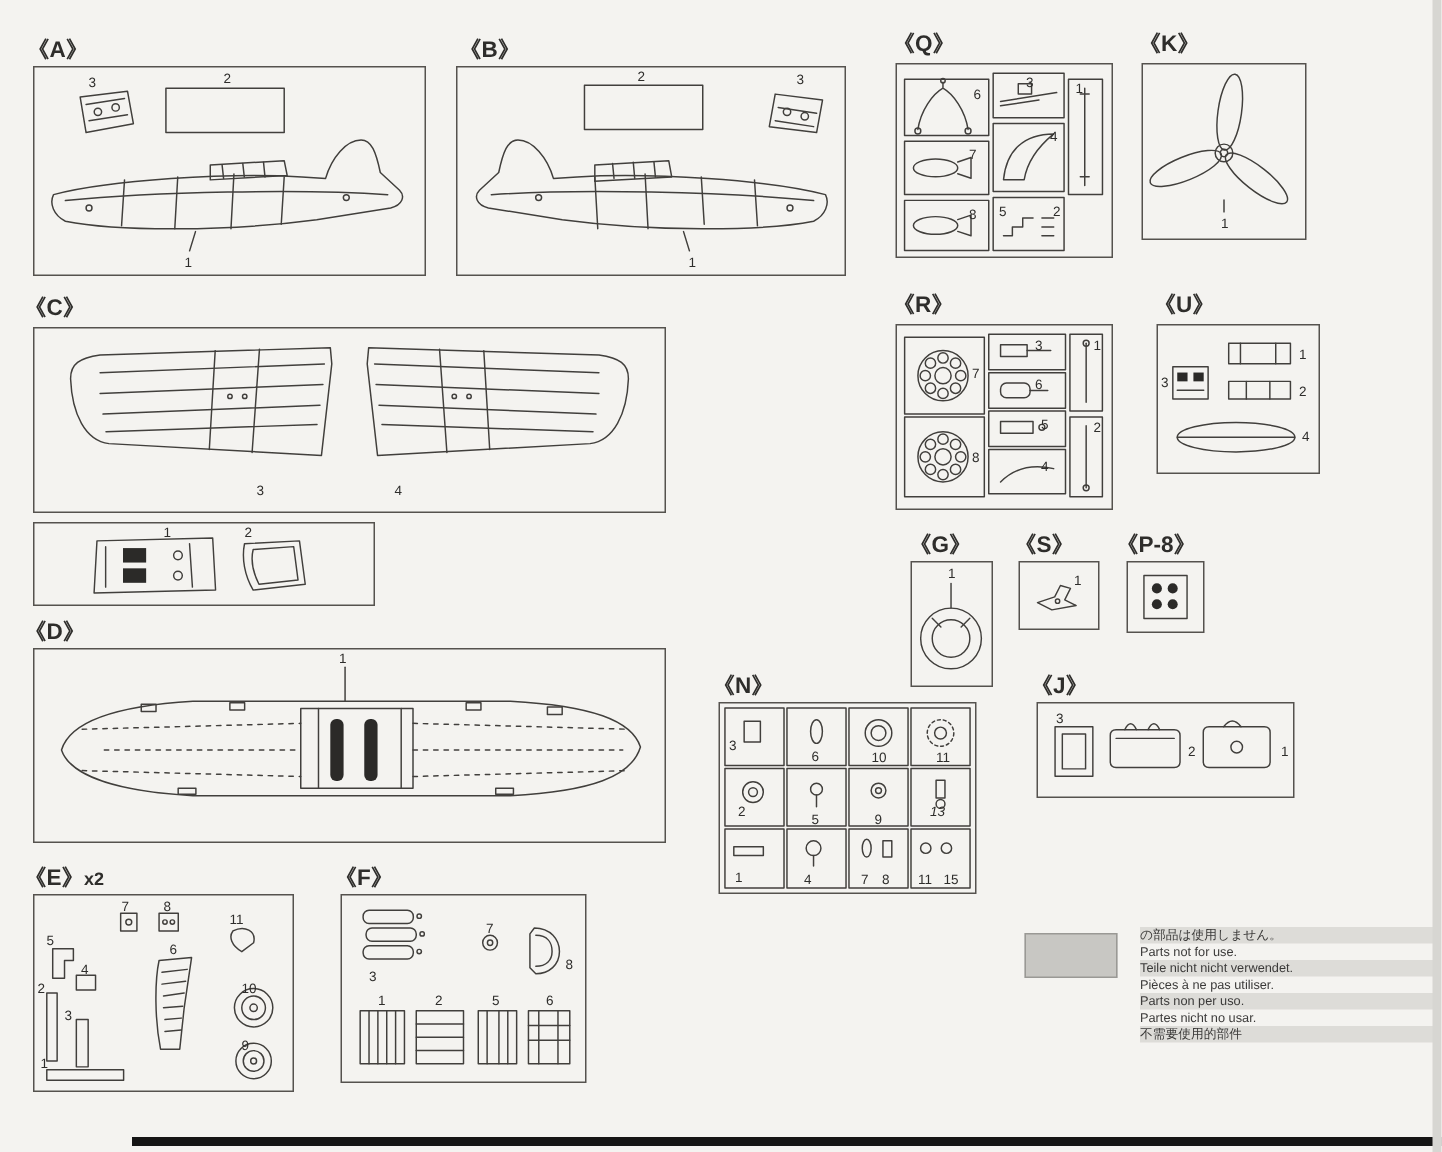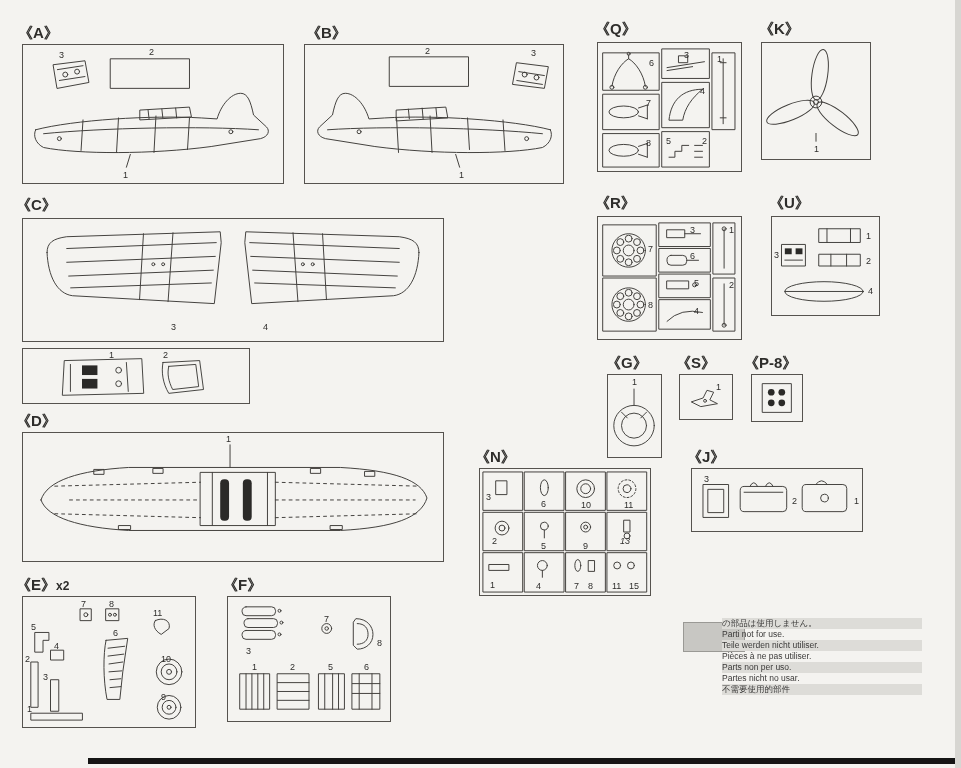--- a/index.html
+++ b/index.html
@@ -6,21 +6,21 @@
   html,body { background:#e8e7e4; font-family:"Liberation Sans", sans-serif; }
   #page { position:relative; width:961px; height:768px; background:#f4f3f0; overflow:hidden; }
   .sec-label { position:absolute; font-size:15px; font-weight:700; color:#2e2d2b; white-space:nowrap; }
   .sec-suffix { font-size:12px; font-weight:700; }
   .frame { position:absolute; border:1px solid #55524e; }
   .frame svg { position:absolute; left:0; top:0; width:100%; height:100%; }
   .pn { position:absolute; font-size:9px; line-height:1; color:#2e2d2b; white-space:nowrap; }
   .art { stroke:#413f3c; fill:none; stroke-width:1; stroke-linejoin:round; stroke-linecap:round; }
   .dark { fill:#2b2a28; stroke:none; }
   .note-swatch { position:absolute; left:683px; top:622px; width:62px; height:30px; background:#c8c7c3; border:1px solid #9a9995; }
-  .note-lines { position:absolute; left:722px; top:618px; width:200px; font-size:8.5px; line-height:11px; color:#3a3938; }
+  .note-lines { position:absolute; left:760px; top:618px; width:200px; font-size:8.5px; line-height:11px; color:#3a3938; }
   .note-lines div:nth-child(odd) { background:#dddcd8; }
   .bottom-bar { position:absolute; left:88px; top:758px; width:873px; height:6px; background:#151515; }
   .right-edge { position:absolute; left:955px; top:0; width:6px; height:768px; background:#d7d6d2; }
 </style>
 </head>
 <body>
 
 <div id="page">
 
   <div class="sec-label" style="left:18px; top:24px;">《A》</div>
@@ -437,22 +437,22 @@
     <span class="pn" style="left:149px; top:42px;">8</span>
     <span class="pn" style="left:24px; top:66px;">1</span>
     <span class="pn" style="left:62px; top:66px;">2</span>
     <span class="pn" style="left:100px; top:66px;">5</span>
     <span class="pn" style="left:136px; top:66px;">6</span>
   </div>
 
   <div class="note-swatch"></div>
   <div class="note-lines">
     <div>の部品は使用しません。</div>
-    <div>Parti not for use.</div>
-    <div>Teile werden nicht utiliser.</div>
+    <div>Parts not for use.</div>
+    <div>Teile nicht nicht verwendet.</div>
     <div>Pièces à ne pas utiliser.</div>
     <div>Parts non per uso.</div>
     <div>Partes nicht no usar.</div>
     <div>不需要使用的部件</div>
   </div>
 
   <div class="bottom-bar"></div>
   <div class="right-edge"></div>
 
 </div>

